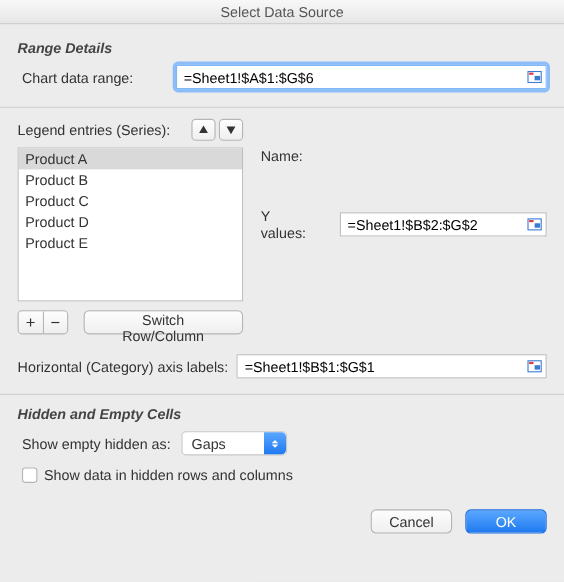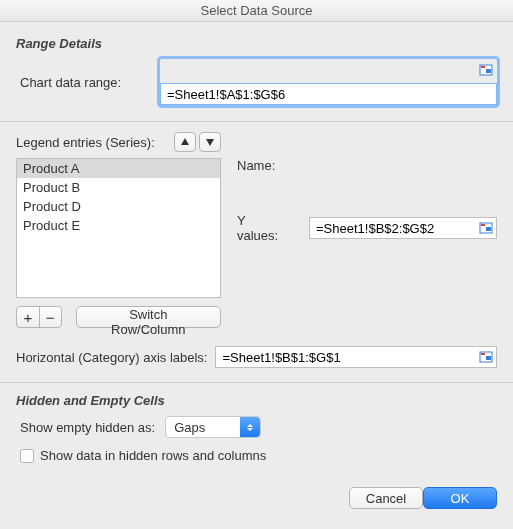--- a/index.html
+++ b/index.html
@@ -56,21 +56,20 @@
     border: 1px solid #bfbfbf;
     background: #fff;
     outline: none;
   }
   .ref-input.focused {
     box-shadow: 0 0 0 3px rgba(100,170,255,0.7);
     border-radius: 2px;
   }
   .ref-input.focused input {
     border: 1px solid #7fb8f5;
-    margin-top: 24px;
   }
   .collapse-btn {
     position: absolute;
     right: 3px;
     top: 3px;
     width: 16px;
     height: 16px;
     display: flex;
     align-items: center;
     justify-content: center;
@@ -228,20 +227,21 @@
     height: 14px;
     border: 1px solid #b5b5b5;
     border-radius: 3px;
     background: #fff;
     margin-right: 6px;
     cursor: pointer;
   }
   .footer {
     display: flex;
     justify-content: flex-end;
+    gap: 12px;
     padding: 16px 16px 10px 0;
   }
   .btn.primary {
     background: linear-gradient(#5aa7ff,#1f7af0);
     border: 1px solid #1f6fe0;
     color: #fff;
     width: 74px;
   }
   .btn.cancel { width: 74px; }
 </style>
@@ -283,20 +283,21 @@
         </div>
         <div class="arrow-btn">
           <svg width="10" height="10">
               <polygon points="1,2 9,2 5,9" fill="#333"></polygon>
             </svg>
         </div>
       </div>
       <div class="listbox">
         <div class="item selected">Product A</div>
         <div class="item">Product B</div>
+        <div class="item">Product C</div>
         <div class="item">Product D</div>
         <div class="item">Product E</div>
       </div>
       <div class="below-list">
         <div class="seg">
           <button>+</button>
           <button>−</button>
         </div>
         <button class="btn">Switch Row/Column</button>
       </div>

